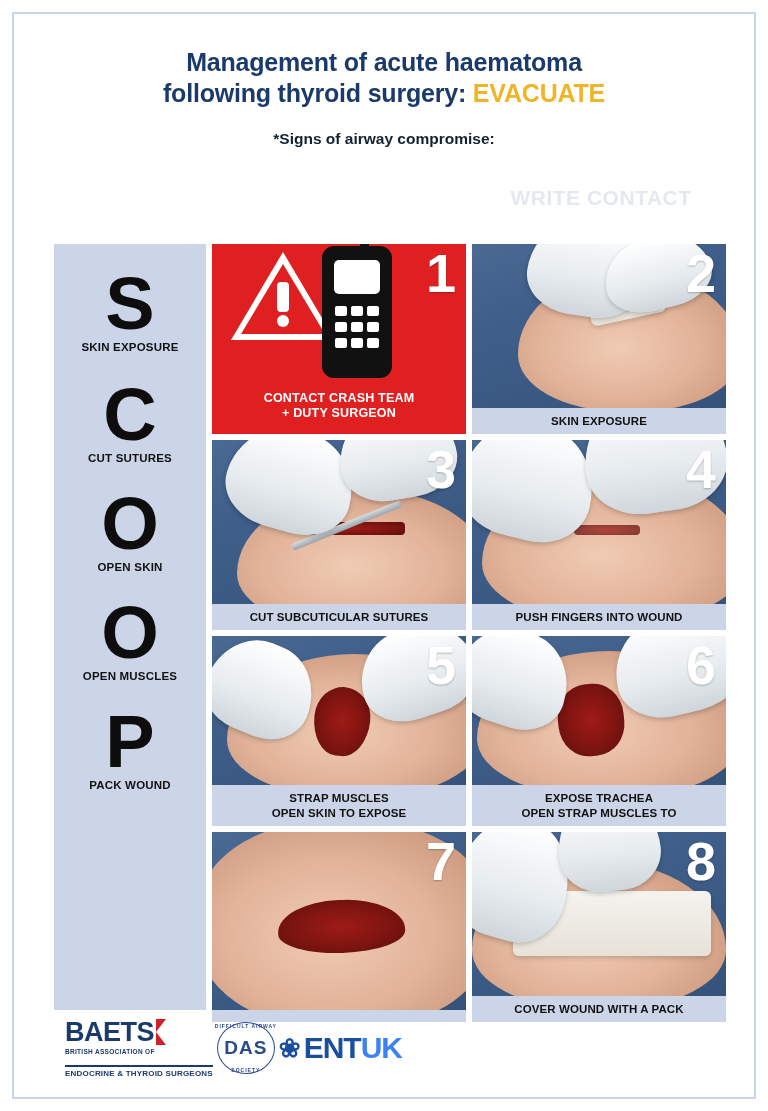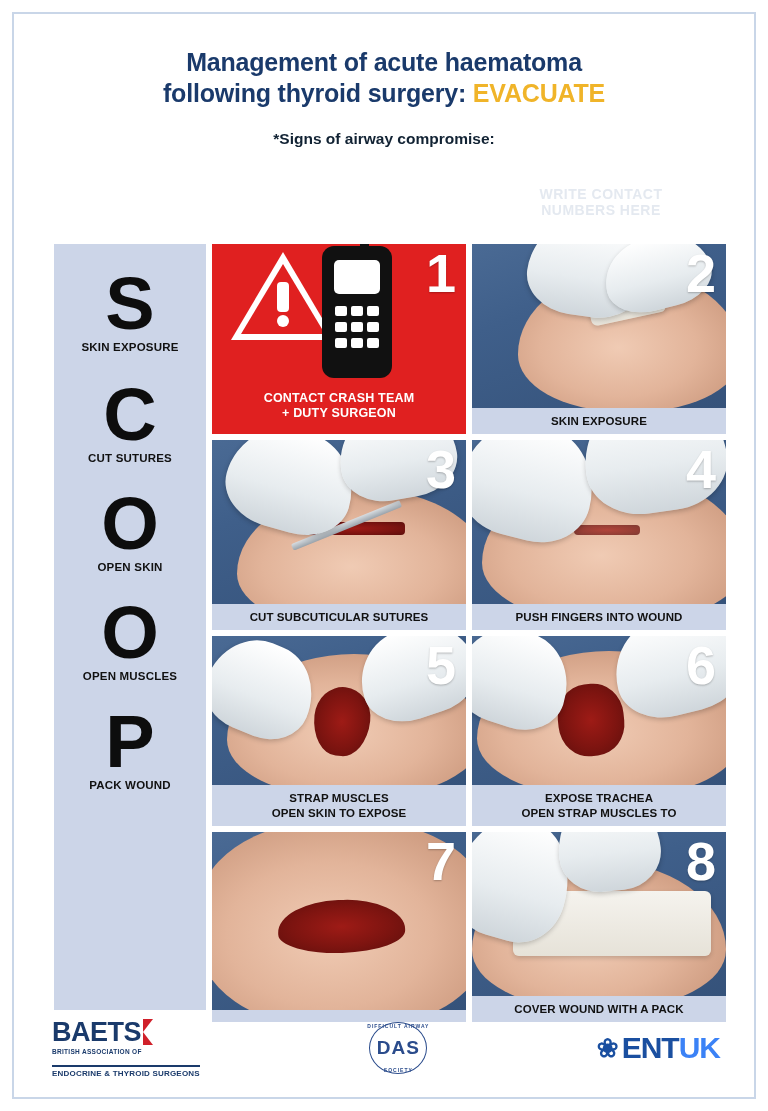--- a/index.html
+++ b/index.html
@@ -64,21 +64,21 @@
 
   
   .write-contact {
     position: absolute;
     right: 38px;
     top: 172px;
     width: 230px;
     text-align: center;
     color: #e4e9f0;
     font-weight: bold;
-    font-size: 14px;
+    font-size: 21px;
     line-height: 1.15;
     letter-spacing: 0.5px;
   }
 
   
   .grid {
     position: absolute;
     left: 40px;
     top: 230px;
     width: 672px;
@@ -220,27 +220,26 @@
   .scissors {
     position: absolute;
     background: linear-gradient(180deg, #d8dde1 0%, #9aa3ab 100%);
     border-radius: 2px;
     transform: rotate(-22deg);
   }
 
   
   .footer {
     position: absolute;
-    left: 4px;
+    left: 17px;
     right: 0;
     bottom: 14px;
     height: 70px;
     display: flex;
     align-items: center;
-    justify-content: space-between;
     padding: 0 34px;
     box-sizing: border-box;
   }
   .baets {
     color: #1a3a6b;
   }
   .baets-main {
     font-size: 27px;
     font-weight: bold;
     letter-spacing: -0.5px;
@@ -332,21 +331,20 @@
           <span>following thyroid surgery: </span><span class="evac">EVACUATE</span>
         </div>
       </div>
       <div class="subtitle-block">
         <div class="subtitle-1">*Signs of airway compromise:</div>
       </div>
     </div>
 
     <div class="write-contact">
       <div>WRITE CONTACT</div>
-      <div>NUMBERS HERE</div>
     </div>
 
     <div class="grid">
 
       <div class="scoop-col" style="height:766px;">
         <div class="scoop-item" style="margin-top:8px;">
           <div class="scoop-letter">S</div>
           <div class="scoop-label">SKIN EXPOSURE</div>
         </div>
         <div class="scoop-item" style="margin-top:26px;">

